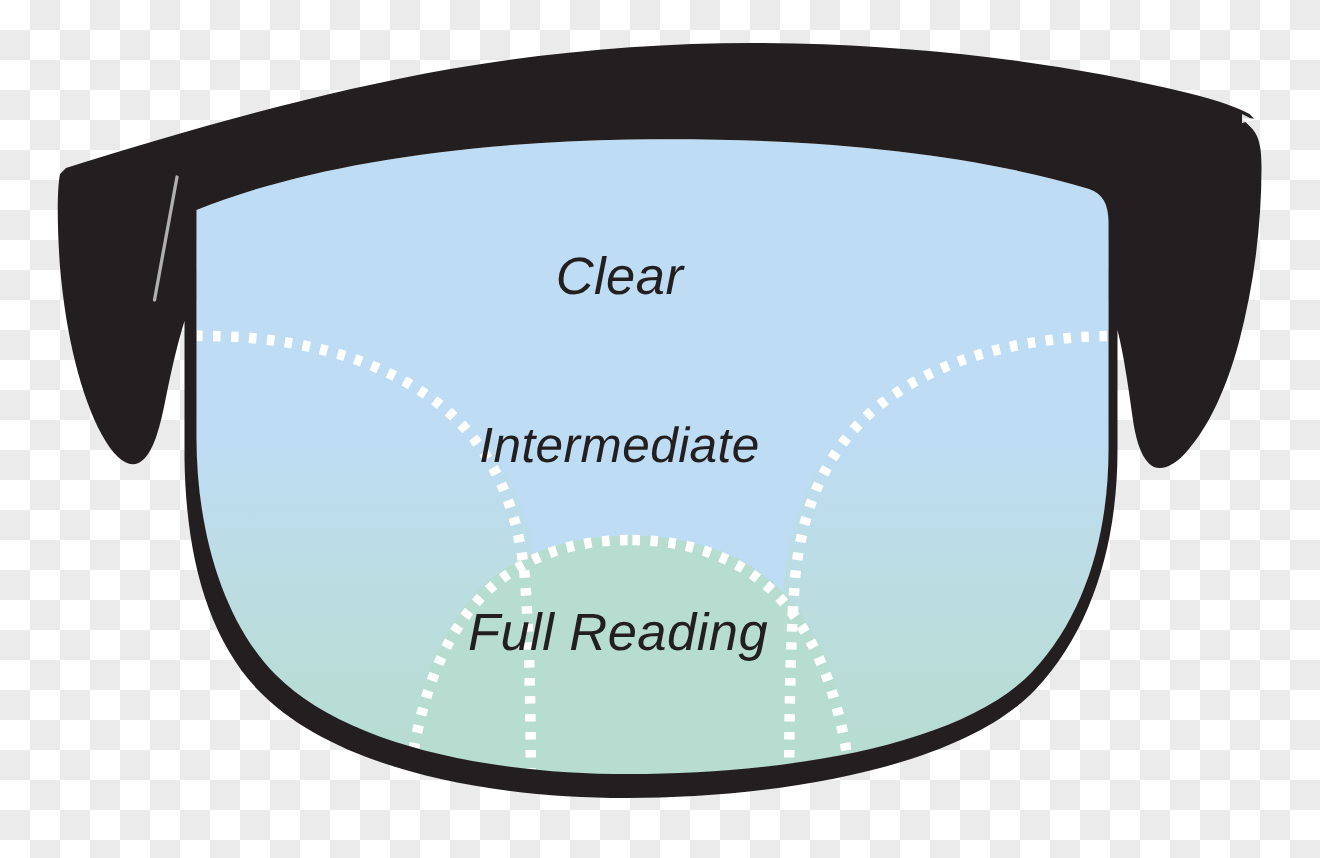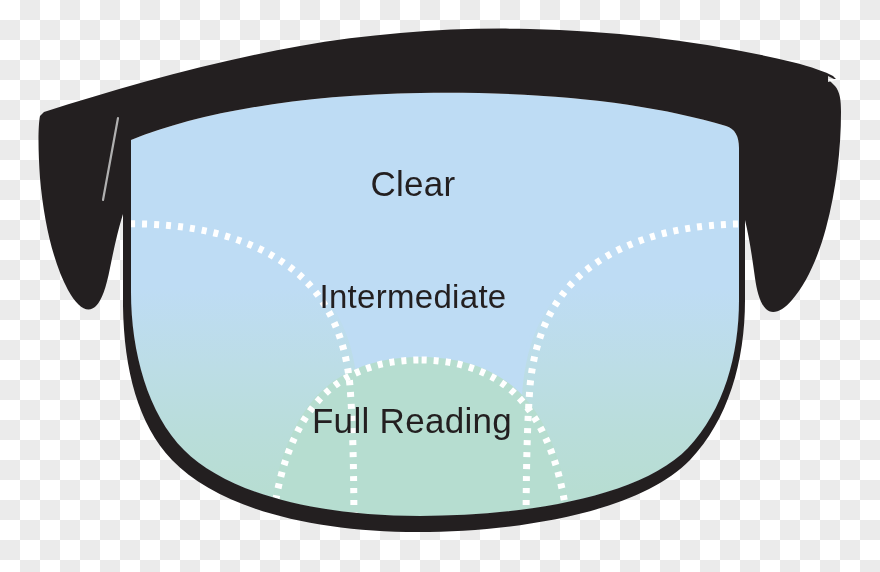--- a/index.html
+++ b/index.html
@@ -16,20 +16,21 @@
     width: 880px;
     height: 572px;
     overflow: hidden;
     
     background-color: #ffffff;
     background-image:
       linear-gradient(45deg, #ebebeb 25%, transparent 25%, transparent 75%, #ebebeb 75%, #ebebeb),
       linear-gradient(45deg, #ebebeb 25%, transparent 25%, transparent 75%, #ebebeb 75%, #ebebeb);
     background-size: 40px 40px;
     background-position: 0 0, 20px 20px;
+    font-style: italic;
   }
   #stage > svg {
     position: absolute;
     top: 0;
     left: 0;
     display: block;
   }
   .zone-label {
     font-family: "Liberation Sans", sans-serif;
     font-weight: 400;

